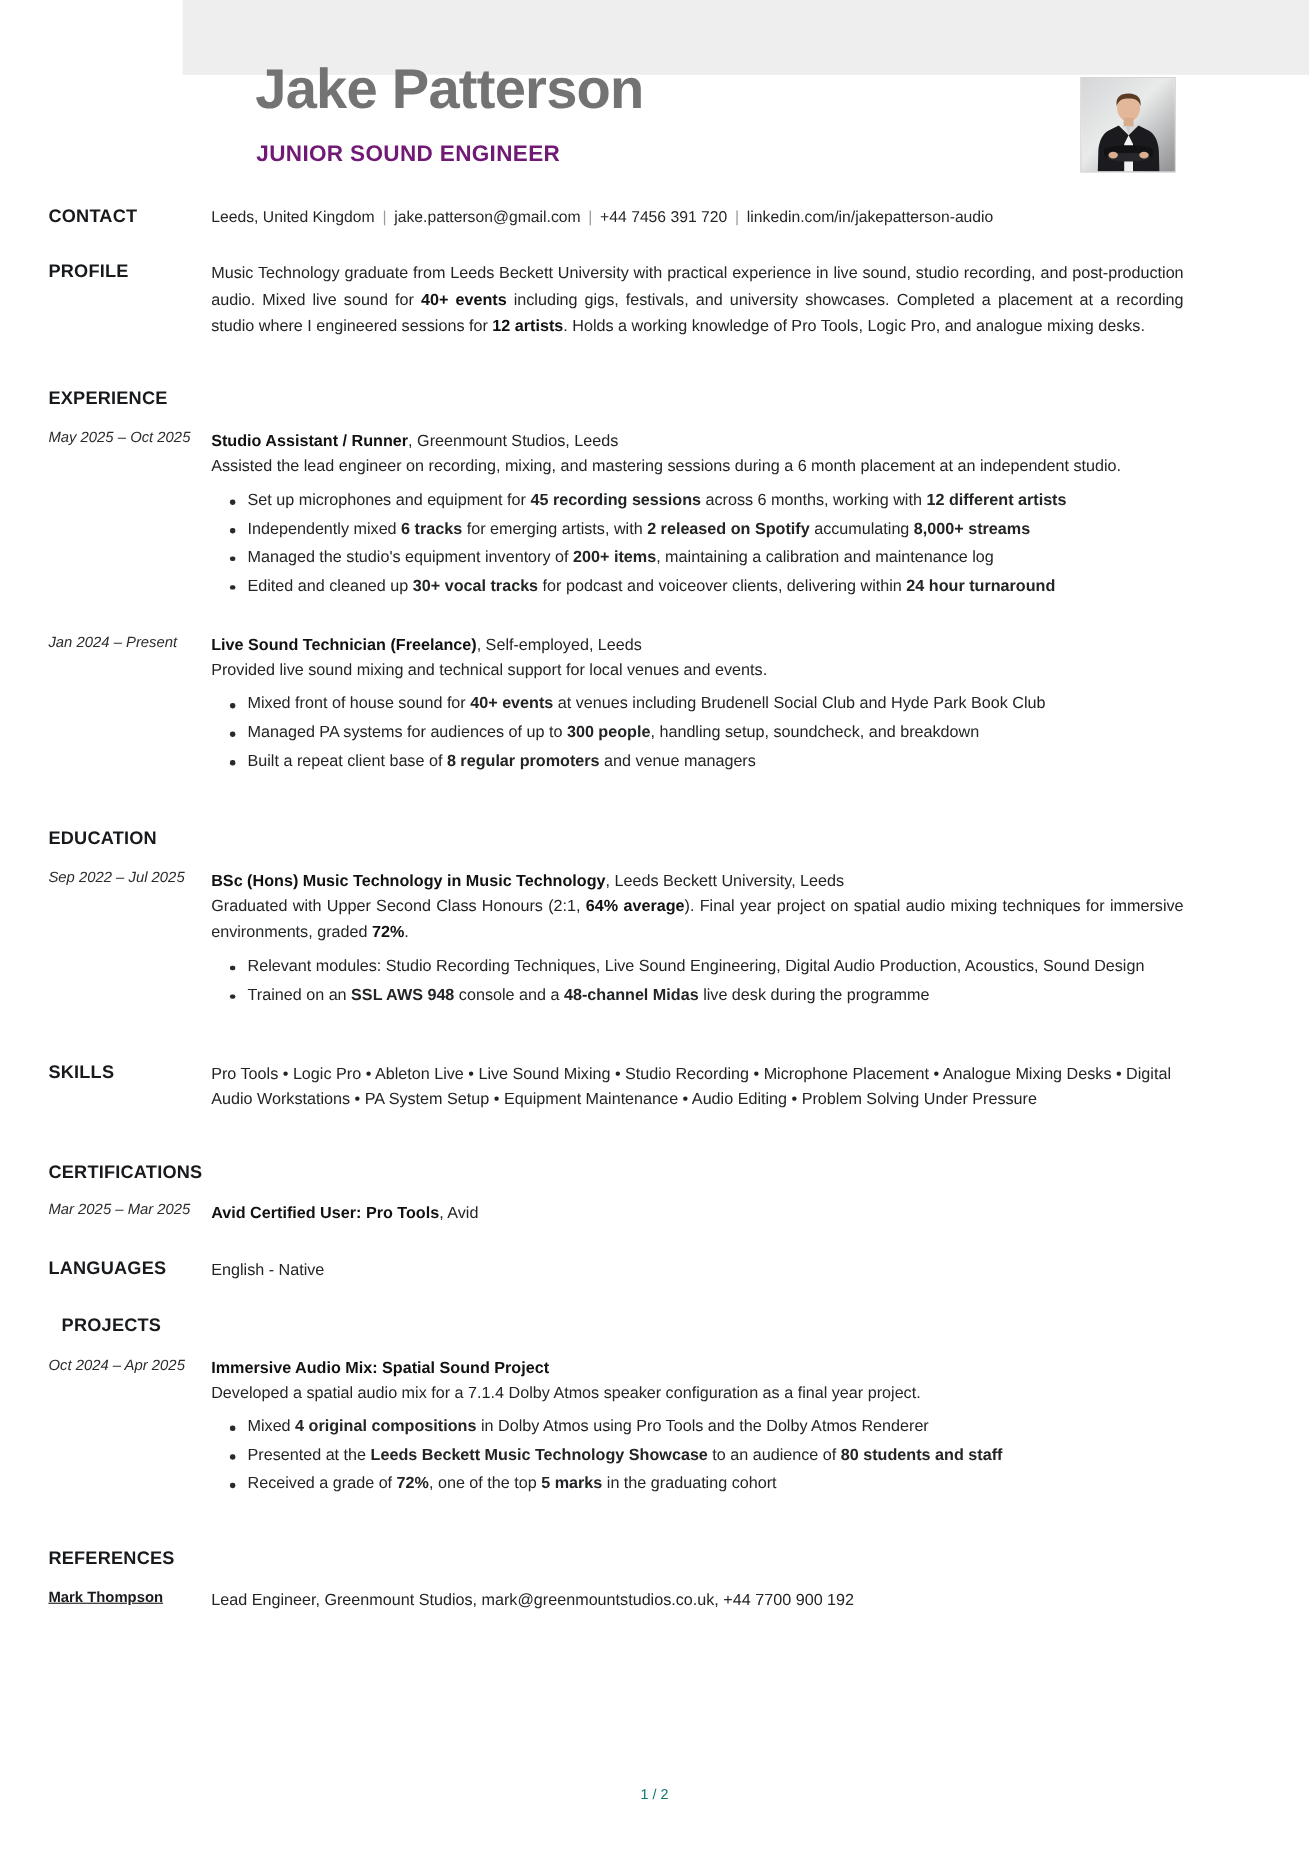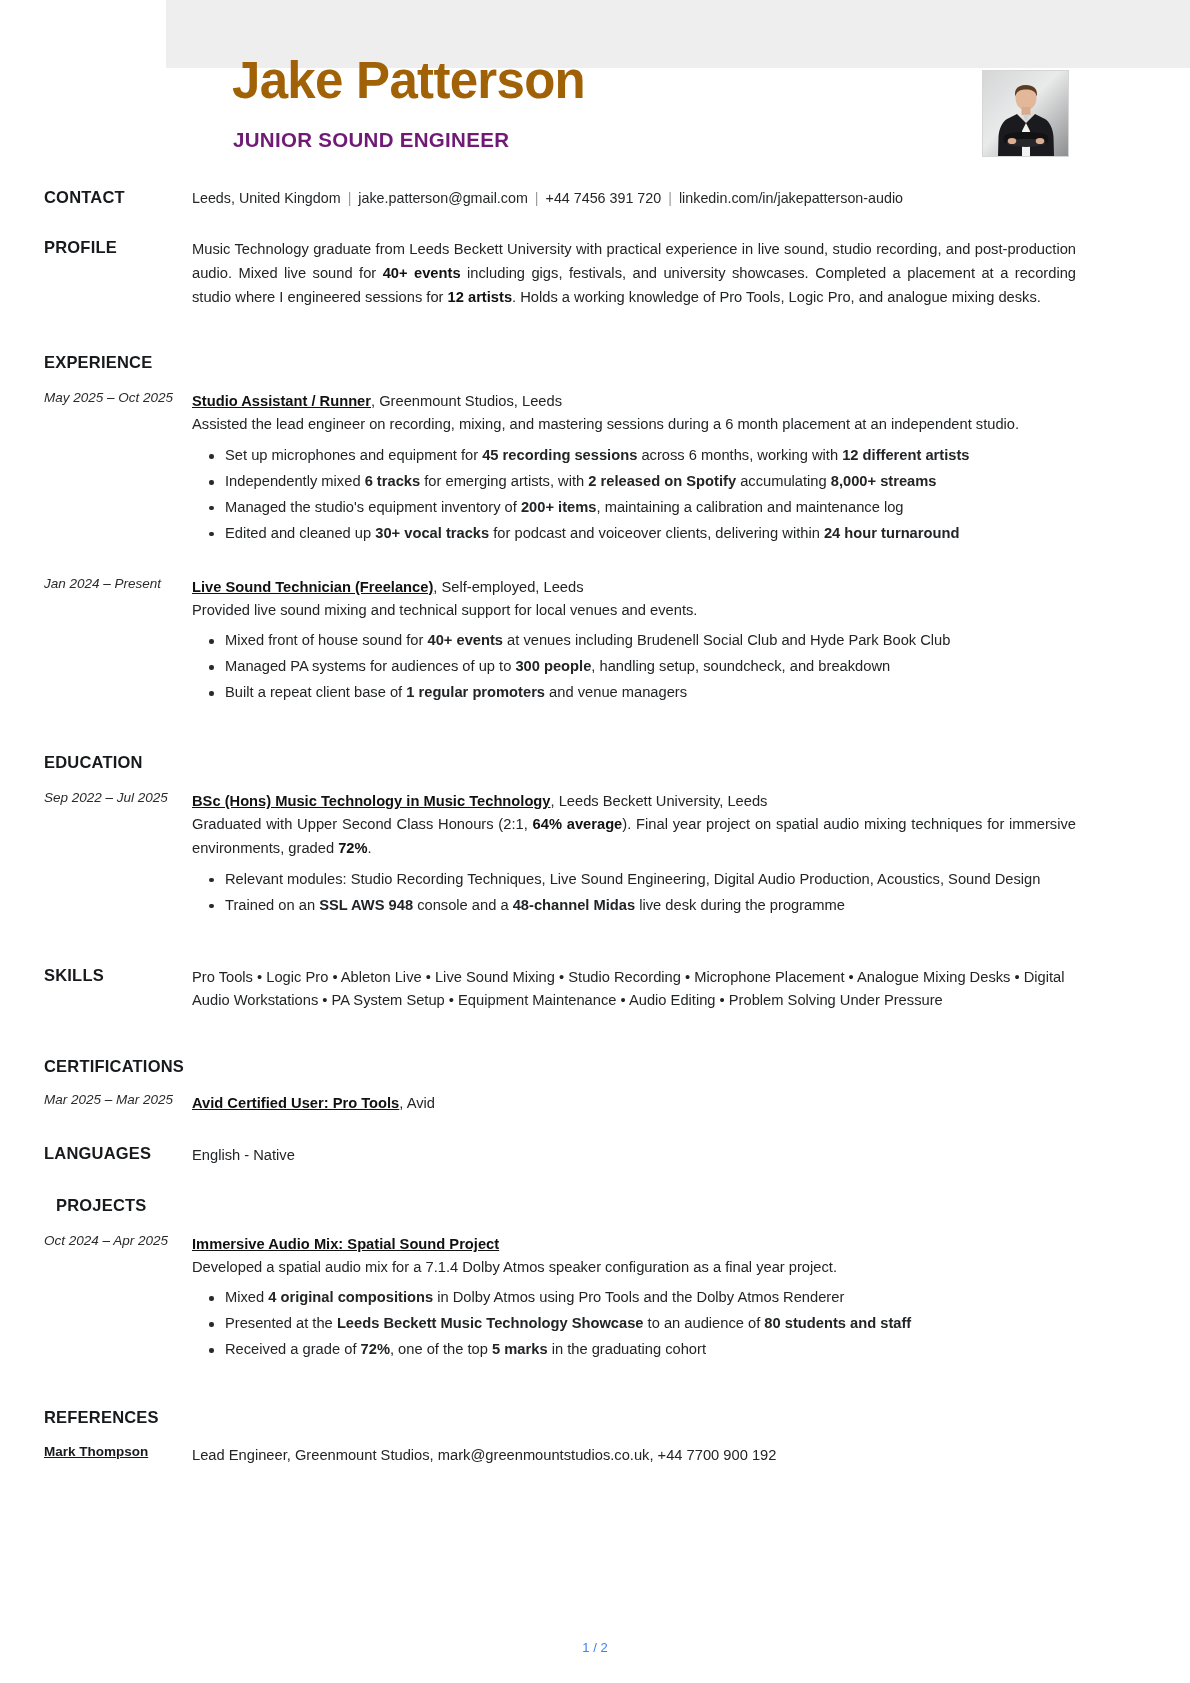--- a/index.html
+++ b/index.html
@@ -42,21 +42,21 @@
     height: 168px;
   }
   .name {
     position: absolute;
     left: 232px;
     top: 54px;
     font-size: 51px;
     font-weight: 700;
     letter-spacing: -0.7px;
     line-height: 1.05;
-    color: #a16207;
+    color: #737373;
     white-space: nowrap;
     text-align: right;
   }
   .role {
     position: absolute;
     left: 233px;
     top: 128px;
     font-size: 20.5px;
     font-weight: 700;
     letter-spacing: 0.3px;
@@ -129,21 +129,21 @@
     text-align: justify;
   }
   .body-text.nojust { text-align: left; }
   .body-text b, .entry-title b { font-weight: 700; color: #111; }
 
   .entry-title {
     font-size: 14.7px;
     line-height: 1.55;
     color: #222426;
   }
-  .entry-title .strong { font-weight: 700; color: #111; text-decoration: underline; }
+  .entry-title .strong { font-weight: 700; color: #111; }
 
   .contact-line {
     font-size: 14.3px;
     line-height: 1.4;
     color: #242628;
   }
   .contact-line .sep {
     color: #9b9b9b;
     padding: 0 7px;
   }
@@ -167,25 +167,25 @@
     top: 10px;
     width: 4.5px;
     height: 4.5px;
     border-radius: 50%;
     background: #2a2a2a;
   }
 
   .footer {
     position: absolute;
     left: 0;
-    bottom: 28px;
+    bottom: 45px;
     width: 1190px;
     text-align: center;
     font-size: 13px;
-    color: #3b82f6;
+    color: #0f766e;
   }
 
   
   .sec-contact { margin-top: 4px; }
   .sec-profile { margin-top: 30px; }
   .sec-experience { margin-top: 44px; }
   .sec-exp-entry { margin-top: 18px; }
   .sec-exp-entry2 { margin-top: 28px; }
   .sec-education { margin-top: 46px; }
   .sec-edu-entry { margin-top: 18px; }
@@ -291,21 +291,21 @@
     <div class="row sec-exp-entry2">
       <div class="gutter">
         <div class="daterange">Jan 2024 – Present</div>
       </div>
       <div class="main">
         <div class="entry-title"><span class="strong">Live Sound Technician (Freelance)</span>, Self-employed, Leeds</div>
         <div class="body-text nojust">Provided live sound mixing and technical support for local venues and events.</div>
         <ul class="bullets">
             <li>Mixed front of house sound for <b>40+ events</b> at venues including Brudenell Social Club and Hyde Park Book Club</li>
             <li>Managed PA systems for audiences of up to <b>300 people</b>, handling setup, soundcheck, and breakdown</li>
-            <li>Built a repeat client base of <b>1 regular promoters</b> and venue managers</li>
+            <li>Built a repeat client base of <b>8 regular promoters</b> and venue managers</li>
           </ul>
       </div>
     </div>
 
     <div class="row sec-education">
       <div class="gutter">
         <div class="section-title">EDUCATION</div>
       </div>
       <div class="main"></div>
     </div>

